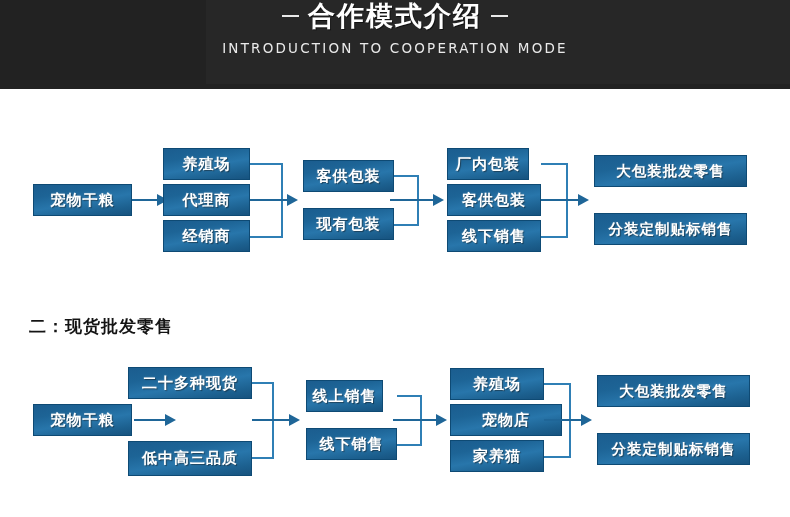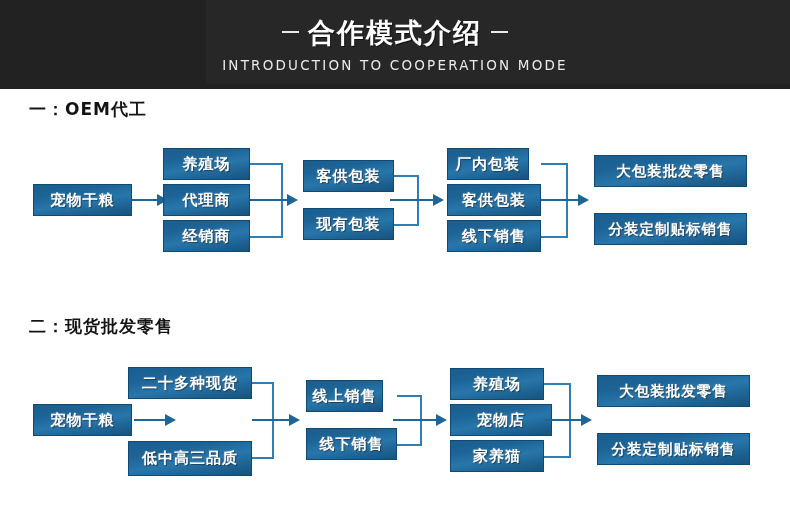--- a/index.html
+++ b/index.html
@@ -17,21 +17,21 @@
     background: #222222;
     overflow:hidden;
   }
   .header-band {
     position:absolute; left:206px; top:0; width:584px; height:84px;
     background:#272727;
   }
   .header-inner {
     position:relative; width:100%; height:100%;
     display:flex; flex-direction:column;
-    align-items:center; justify-content:center;border-radius:19px;
+    align-items:center; border-radius:19px;
   }
   .title-row {
     display:flex; align-items:center; justify-content:center;
     gap:9px; margin-top:2px;
   }
   .title-dash {
     display:block; width:17px; height:2px; background:#e9e9e9;
   }
   .main-title {
     font-family:"DejaVu Serif","Liberation Serif",serif;
@@ -96,21 +96,20 @@
     <div class="header-inner">
       <div class="title-row">
         <span class="title-dash"></span>
         <span class="main-title">合作模式介绍</span>
         <span class="title-dash"></span>
       </div>
       <div class="sub-title">INTRODUCTION TO COOPERATION MODE</div>
     </div>
   </div>
 
-  <div class="section-label" id="sec1-label">一：OEM代工</div>
 
   <div class="diagram" id="diagram1">
 
     <div class="node" style="left:33px; top:51px; width:99px; height:32px;">宠物干粮</div>
 
     <div class="conn h" style="left:132px; top:66px; width:27px;"></div>
     <div class="arrow" style="left:157px; top:61px;"></div>
 
     <div class="node" style="left:163px; top:15px; width:87px; height:32px;">养殖场</div>
     <div class="node" style="left:163px; top:51px; width:87px; height:32px;">代理商</div>
@@ -166,21 +165,21 @@
     <div class="node" style="left:306px; top:27px; width:77px; height:32px;">线上销售</div>
     <div class="node" style="left:306px; top:75px; width:91px; height:32px;">线下销售</div>
 
     <div class="conn h light" style="left:397px; top:42px; width:25px;"></div>
     <div class="conn h light" style="left:397px; top:91px; width:25px;"></div>
     <div class="conn v light" style="left:420px; top:42px; height:51px;"></div>
     <div class="conn h" style="left:393px; top:66px; width:46px;"></div>
     <div class="arrow" style="left:436px; top:61px;"></div>
 
     <div class="node" style="left:450px; top:15px; width:94px; height:32px;">养殖场</div>
-    <div class="node" style="left:450px; top:51px; width:102px; height:32px;">宠物店</div>
+    <div class="node" style="left:450px; top:51px; width:112px; height:32px;">宠物店</div>
     <div class="node" style="left:450px; top:87px; width:94px; height:32px;">家养猫</div>
 
     <div class="conn h light" style="left:544px; top:30px; width:27px;"></div>
     <div class="conn h light" style="left:544px; top:103px; width:27px;"></div>
     <div class="conn v light" style="left:569px; top:30px; height:75px;"></div>
     <div class="conn h" style="left:544px; top:66px; width:39px;"></div>
     <div class="arrow" style="left:581px; top:61px;"></div>
 
     <div class="node big" style="left:597px; top:22px; width:153px; height:32px;">大包装批发零售</div>
     <div class="node big" style="left:597px; top:80px; width:153px; height:32px;">分装定制贴标销售</div>

